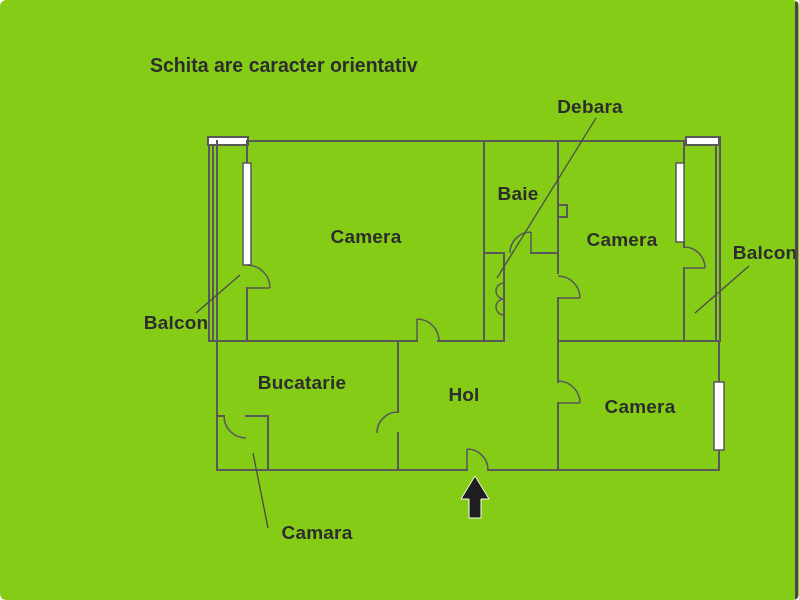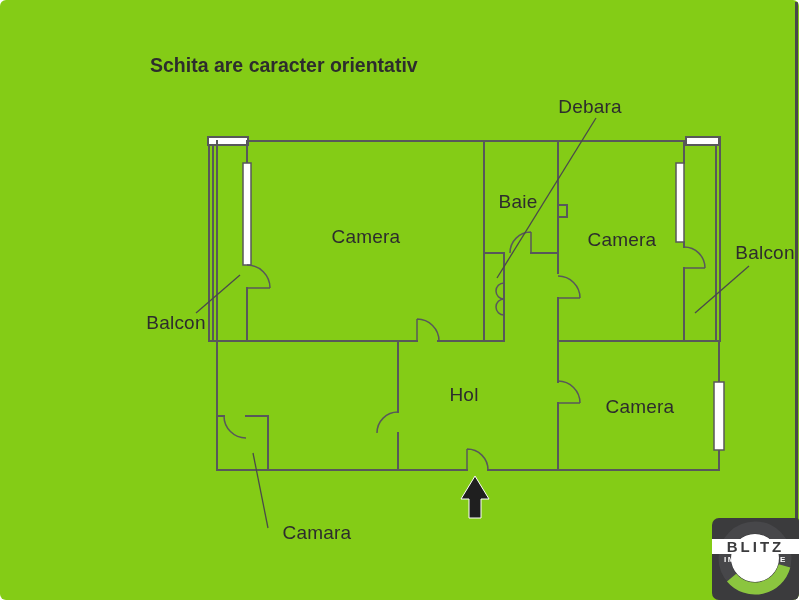--- a/index.html
+++ b/index.html
@@ -3,21 +3,21 @@
 <meta charset="utf-8">
 <style>
   html,body{margin:0;padding:0;background:#fff;}
   .canvas{
     position:relative;width:799px;height:600px;background:#84cc16;
     font-family:"Liberation Sans",sans-serif;overflow:hidden;border-radius:6px;
   }
   .plan-svg{position:absolute;left:0;top:0;}
   .lbl{
     position:absolute;transform:translate(-50%,-50%);
-    font-size:19px;font-weight:400;color:#2d2d2d;
+    font-size:19px;font-weight:700;color:#2d2d2d;
     white-space:nowrap;letter-spacing:.2px;
   }
   .disclaimer{
     position:absolute;left:150px;top:54px;
     font-size:19.5px;font-weight:600;color:#2d2d2d;white-space:nowrap;
   }
   .right-border{
     position:absolute;left:795px;top:2px;width:3px;height:598px;background:#48484a;
   }
   .logo{
@@ -113,36 +113,26 @@
       <path d="M749,266 L695,313"></path>
       <path d="M253,453 L268,528"></path>
     </g>
 
     <path d="M475,476 L461,499 H469 V518 H481 V499 H489 Z" fill="#1f1f1f" stroke="#ffffff" stroke-width="1"></path>
   </svg>
 
   <div class="disclaimer">Schita are caracter orientativ</div>
 
   <div class="lbl" style="left:366px;top:237px">Camera</div>
-  <div class="lbl" style="left:518px;top:202px">Baie</div>
+  <div class="lbl" style="left:518px;top:194px">Baie</div>
   <div class="lbl" style="left:590px;top:107px">Debara</div>
   <div class="lbl" style="left:176px;top:323px">Balcon</div>
   <div class="lbl" style="left:622px;top:240px">Camera</div>
   <div class="lbl" style="left:765px;top:253px">Balcon</div>
+  <div class="lbl" style="left:302px;top:383px">Bucatarie</div>
   <div class="lbl" style="left:464px;top:395px">Hol</div>
   <div class="lbl" style="left:640px;top:407px">Camera</div>
   <div class="lbl" style="left:317px;top:533px">Camara</div>
 
   <div class="right-border"></div>
 
-  <div class="logo">
-    <svg width="87" height="82" viewBox="0 0 87 82">
-      <circle cx="43" cy="40" r="24" fill="#ffffff"></circle>
-      <circle cx="43" cy="40" r="30.5" fill="none" stroke="#47474a" stroke-width="12"></circle>
-      <path d="M72.5,47.9 A30.5,30.5 0 0 1 19.6,59.6" fill="none" stroke="#8bc53f" stroke-width="12"></path>
-    </svg>
-    <div class="band">
-      <span>BLITZ</span>
-    </div>
-    <div class="sub">IMOBILIARE</div>
-  </div>
 
 </div>
 
 </body></html>

